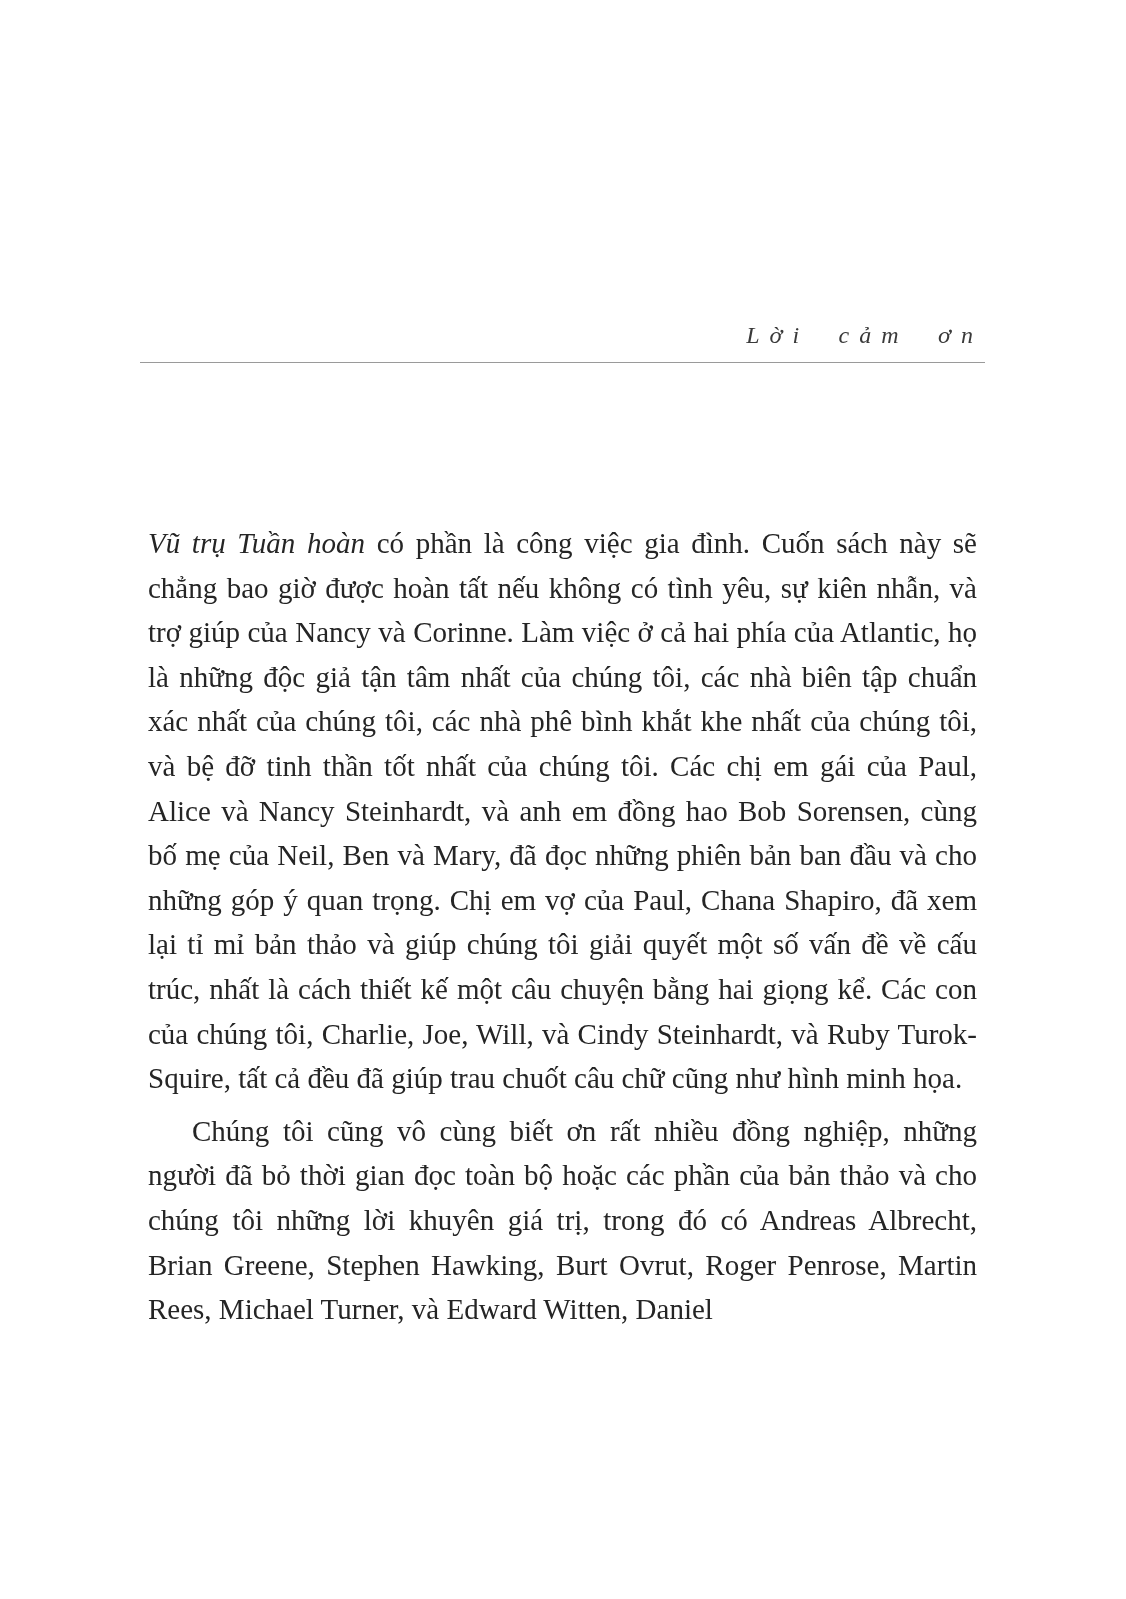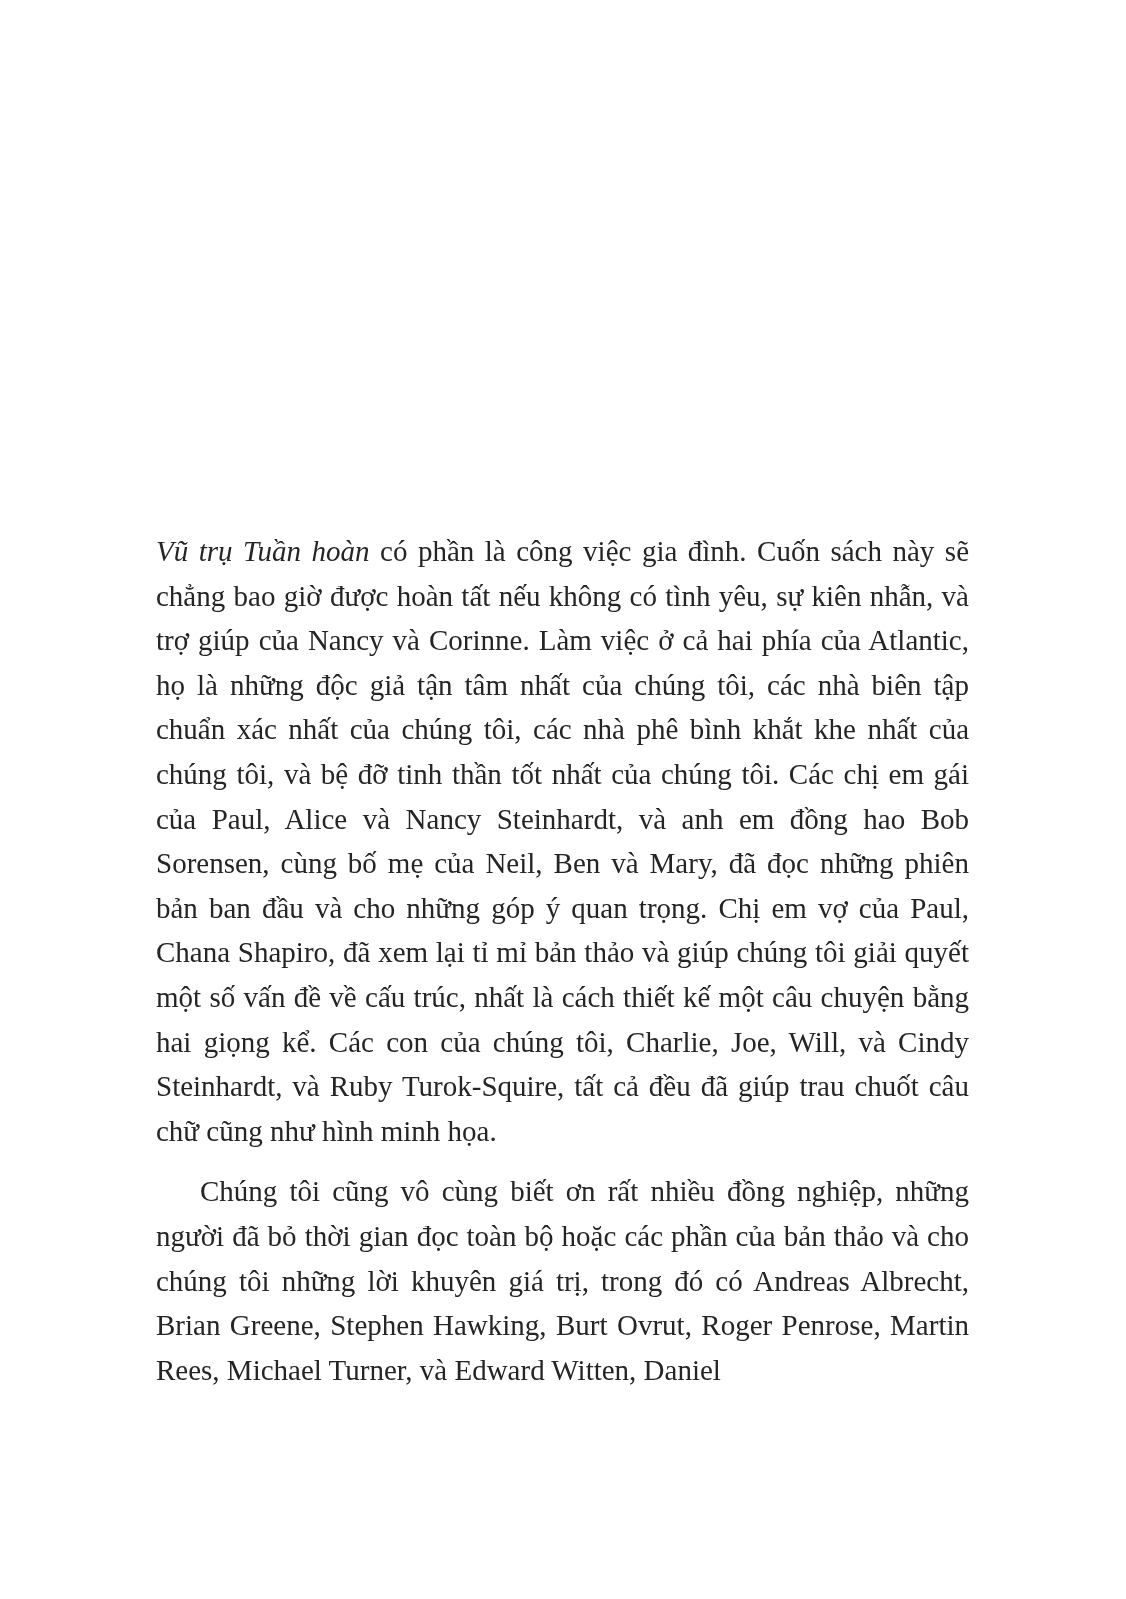--- a/index.html
+++ b/index.html
@@ -45,34 +45,38 @@
       position: absolute;
       left: 140px;
       width: 845px;
       top: 513px;
       font-size: 29px;
       line-height: 44.6px;
       text-align: justify;
       color: #252525;
     }
     .body-text p {
-      margin: 16px;
+      margin: 8px;
       padding: 0;
     }
     .body-text p.indented {
       text-indent: 44px;
     }
     .lead-italic {
       font-style: italic;
     }
   </style>
 </head>
 <body>
 
 <div class="page">
 
+  <div class="running-header">
+    <span class="header-title">Lời cảm ơn</span>
+    <div class="header-rule"></div>
+  </div>
 
   <div class="body-text">
     <p><span class="lead-italic">Vũ trụ Tuần hoàn</span><span> có phần là công việc gia đình. Cuốn sách này sẽ chẳng bao giờ được hoàn tất nếu không có tình yêu, sự kiên nhẫn, và trợ giúp của Nancy và Corinne. Làm việc ở cả hai phía của Atlantic, họ là những độc giả tận tâm nhất của chúng tôi, các nhà biên tập chuẩn xác nhất của chúng tôi, các nhà phê bình khắt khe nhất của chúng tôi, và bệ đỡ tinh thần tốt nhất của chúng tôi. Các chị em gái của Paul, Alice và Nancy Steinhardt, và anh em đồng hao Bob Sorensen, cùng bố mẹ của Neil, Ben và Mary, đã đọc những phiên bản ban đầu và cho những góp ý quan trọng. Chị em vợ của Paul, Chana Shapiro, đã xem lại tỉ mỉ bản thảo và giúp chúng tôi giải quyết một số vấn đề về cấu trúc, nhất là cách thiết kế một câu chuyện bằng hai giọng kể. Các con của chúng tôi, Charlie, Joe, Will, và Cindy Steinhardt, và Ruby Turok-Squire, tất cả đều đã giúp trau chuốt câu chữ cũng như hình minh họa.</span></p>
     <p class="indented"><span>Chúng tôi cũng vô cùng biết ơn rất nhiều đồng nghiệp, những người đã bỏ thời gian đọc toàn bộ hoặc các phần của bản thảo và cho chúng tôi những lời khuyên giá trị, trong đó có Andreas Albrecht, Brian Greene, Stephen Hawking, Burt Ovrut, Roger Penrose, Martin Rees, Michael Turner, và Edward Witten, Daniel</span></p>
   </div>
 
 </div>
 
 </body></html>

